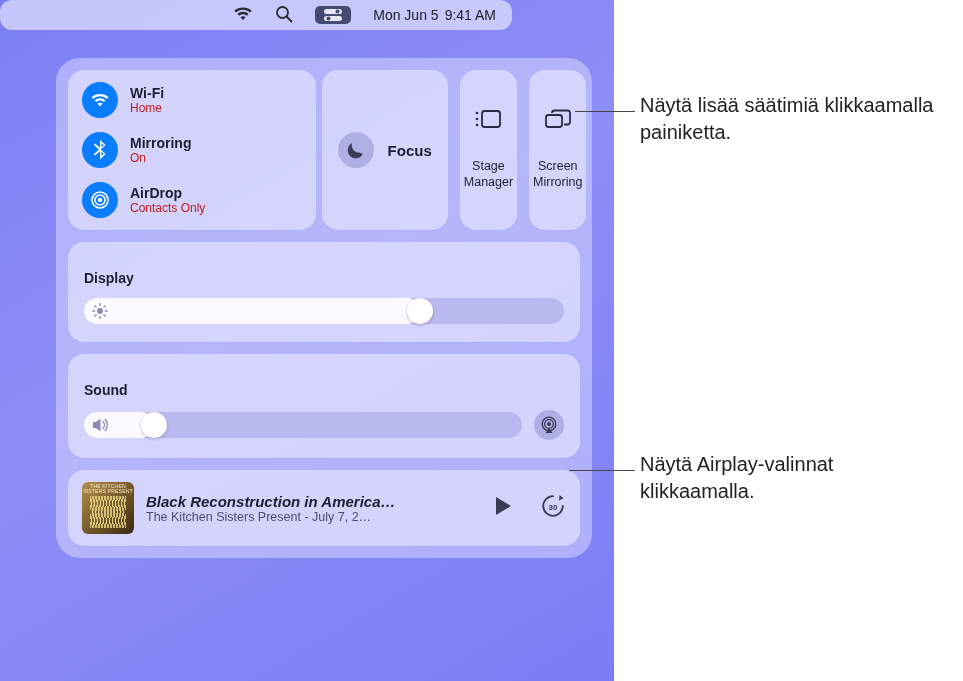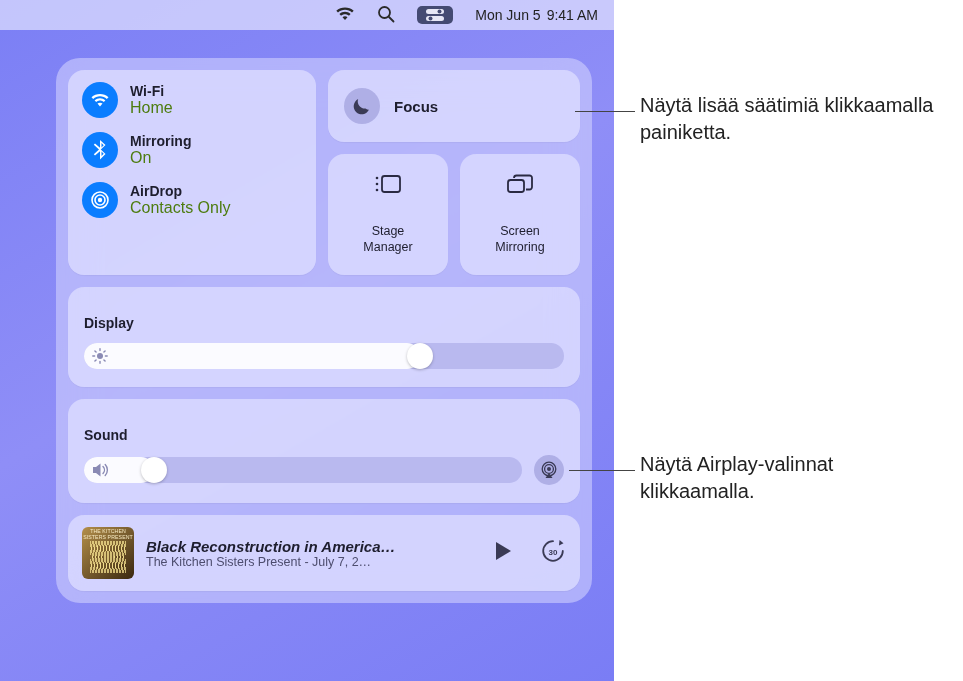--- a/index.html
+++ b/index.html
@@ -14,30 +14,31 @@
 .desktop {
   position: absolute;
   top: 0; left: 0;
   width: 614px;
   height: 681px;
   background: linear-gradient(150deg, #7b7ff5 0%, #8f8ef7 45%, #7a7df5 100%);
 }
 .menubar {
   position: absolute;
   top: 0; left: 0;
-  width: 614px;
+  width: 512px;
   height: 30px;
   background: rgba(235,235,255,0.65);
   display: flex;
   align-items: center;
   justify-content: flex-end;
   padding: 0 16px 0 0;
   gap: 22px;
   font-size: 14px;
   color: #222;
+  border-radius: 12px;
 }
 .menubar .cc-pill {
   background: #444a72;
   border-radius: 5px;
   padding: 3px 9px;
   display: flex;
   align-items: center;
 }
 .menubar .cc-pill svg { display: block; }
 .menubar .datetime { font-weight: 500; display:flex; gap:6px;}
@@ -75,25 +76,25 @@
 .conn-circle {
   width: 36px; height: 36px;
   border-radius: 50%;
   background: #0a7dff;
   display: flex;
   align-items: center;
   justify-content: center;
   flex-shrink: 0;
 }
 .conn-text .title { font-size: 14px; font-weight:600; color:#1e1e2e; }
-.conn-text .sub { font-size: 16px; color:#4d7c0f; }
+.conn-text .sub { font-size: 12px; color:#b91c1c; }
 .right-col {
   width: 252px;
   display: flex;
-  flex-direction: column;
+  flex-direction: row;
   gap: 12px;
   justify-content: center;
 }
 .focus {
   padding: 18px 16px;
   display: flex;
   align-items: center;
   gap: 14px;
 }
 .focus-circle {

